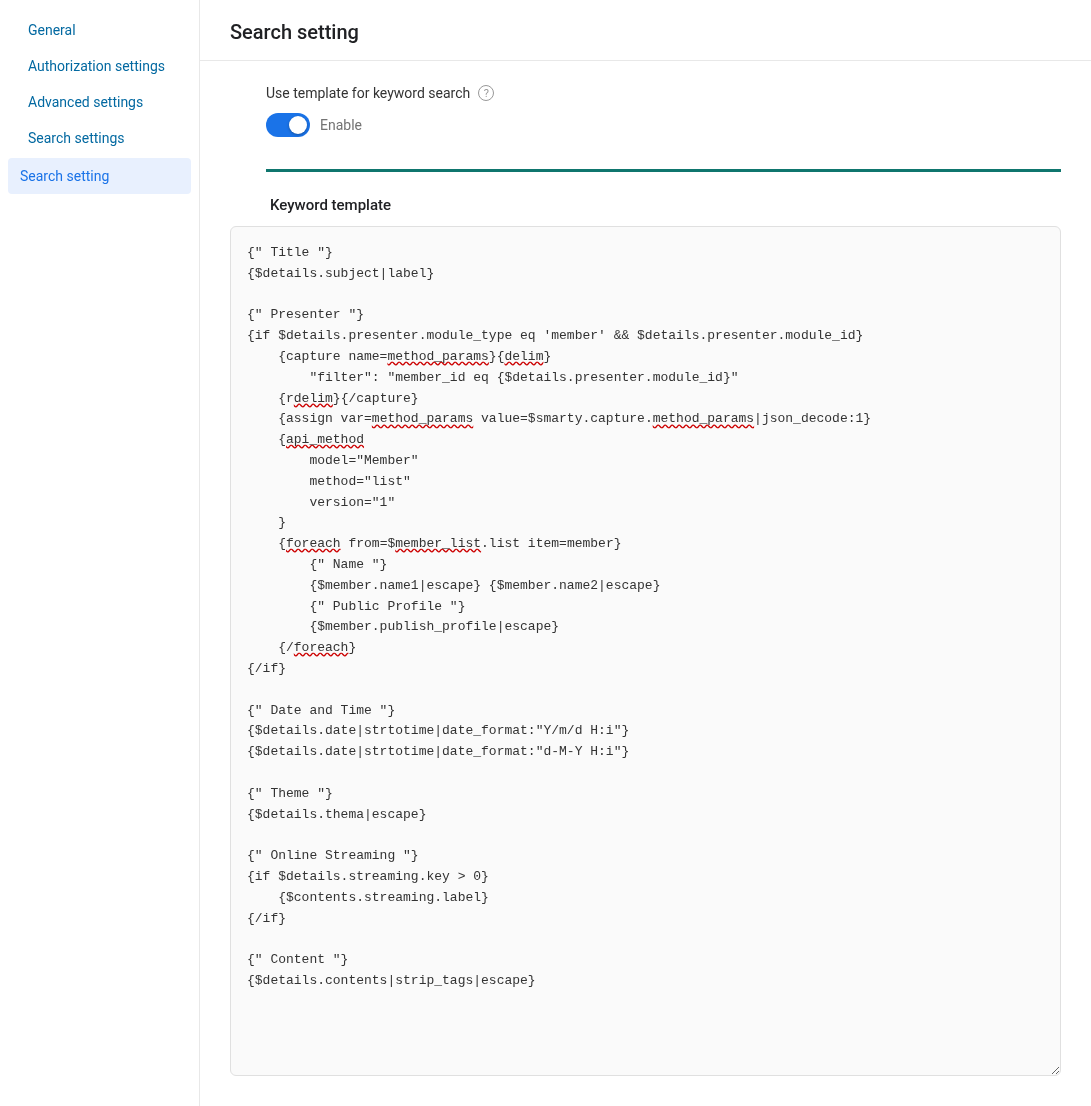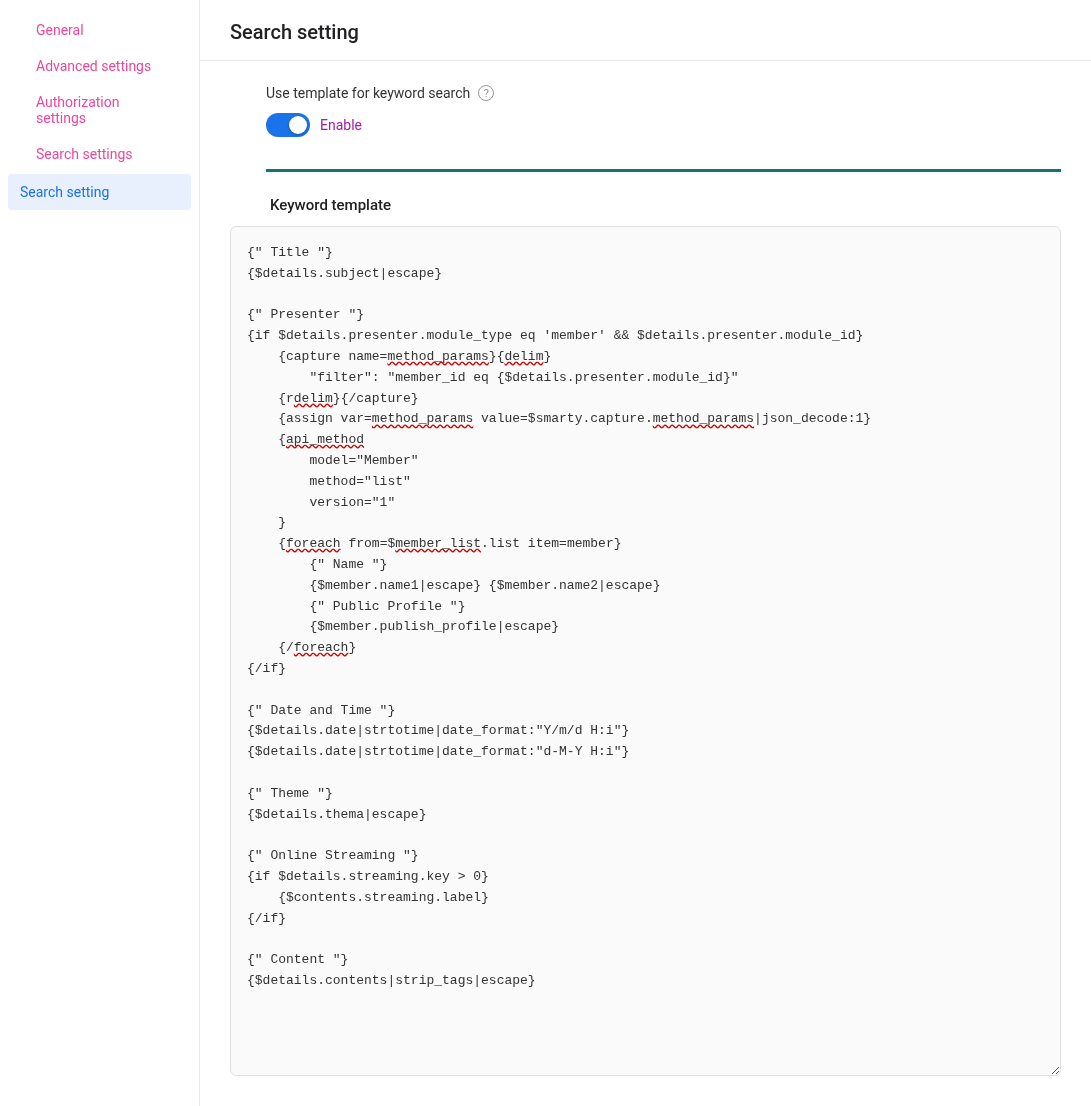--- a/index.html
+++ b/index.html
@@ -20,23 +20,23 @@
     
     .sidebar {
       width: 200px;
       background: #fff;
       border-right: 1px solid #e8e8e8;
       padding: 12px 0;
       flex-shrink: 0;
     }
 
     .sidebar-item {
-      padding: 10px 36px;
+      padding: 10px 28px;
       font-size: 14px;
-      color: #ec4899;
+      color: #0369a1;
       cursor: pointer;
       display: block;
     }
 
     .sidebar-item.active {
       background: #e8f0fe;
       color: #1a73e8;
       border-radius: 4px;
       margin: 2px 8px;
       padding: 10px 12px;
@@ -121,21 +121,21 @@
       background: white;
       border-radius: 50%;
       top: 3px;
       right: 3px;
       transition: right 0.2s;
       box-shadow: 0 1px 3px rgba(0,0,0,0.3);
     }
 
     .toggle-enable-label {
       font-size: 14px;
-      color: #a21caf;
+      color: #737373;
     }
 
     
     .section-title {
       font-size: 15px;
       font-weight: 500;
       color: #202124;
       margin-bottom: 12px;
       margin-left: 40px;
     }
@@ -172,24 +172,24 @@
     }
   </style>
 </head>
 <body>
 
 <nav class="sidebar">
   <div class="sidebar-item">
     <span>General</span>
   </div>
   <div class="sidebar-item">
+    <span>Authorization settings</span>
+  </div>
+  <div class="sidebar-item">
     <span>Advanced settings</span>
-  </div>
-  <div class="sidebar-item">
-    <span>Authorization settings</span>
   </div>
   <div class="sidebar-item">
     <span>Search settings</span>
   </div>
   <div class="sidebar-item active">
     <span>Search setting</span>
   </div>
 </nav>
 
 <main class="main-content">
@@ -207,21 +207,21 @@
       <div class="toggle-row">
         <div class="toggle-switch"></div>
         <span class="toggle-enable-label">Enable</span>
       </div>
     </div>
 
     <div>
       <h2 class="section-title">Keyword template</h2>
       <div class="code-editor" id="code-editor">
           <span class="code-line">{" Title "}</span>
-<span class="code-line">{$details.subject|escape}</span>
+<span class="code-line">{$details.subject|label}</span>
 <span class="code-line empty"></span>
 <span class="code-line">{" Presenter "}</span>
 <span class="code-line">{if $details.presenter.module_type eq 'member' &amp;&amp; $details.presenter.module_id}</span>
 <span class="code-line">    {capture name=<span class="squiggly">method_params</span>}{<span class="squiggly">delim</span>}</span>
 <span class="code-line">        "filter": "member_id eq {$details.presenter.module_id}"</span>
 <span class="code-line">    {r<span class="squiggly">delim</span>}{/capture}</span>
 <span class="code-line">    {assign var=<span class="squiggly">method_params</span> value=$smarty.capture.<span class="squiggly">method_params</span>|json_decode:1}</span>
 <span class="code-line">    {<span class="squiggly">api_method</span></span>
 <span class="code-line">        model="Member"</span>
 <span class="code-line">        method="list"</span>

